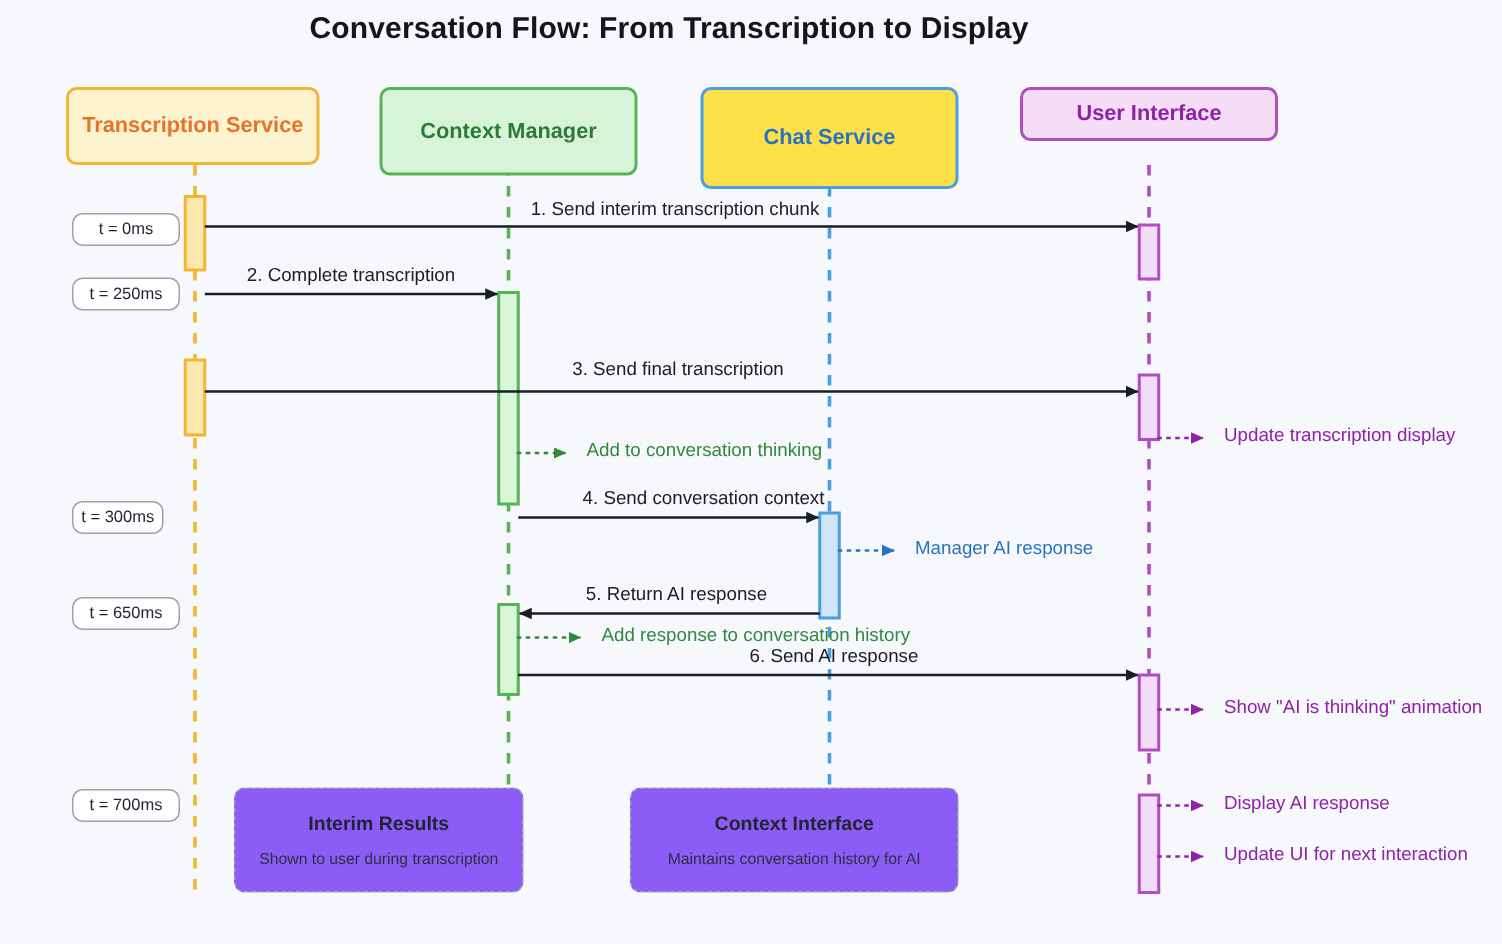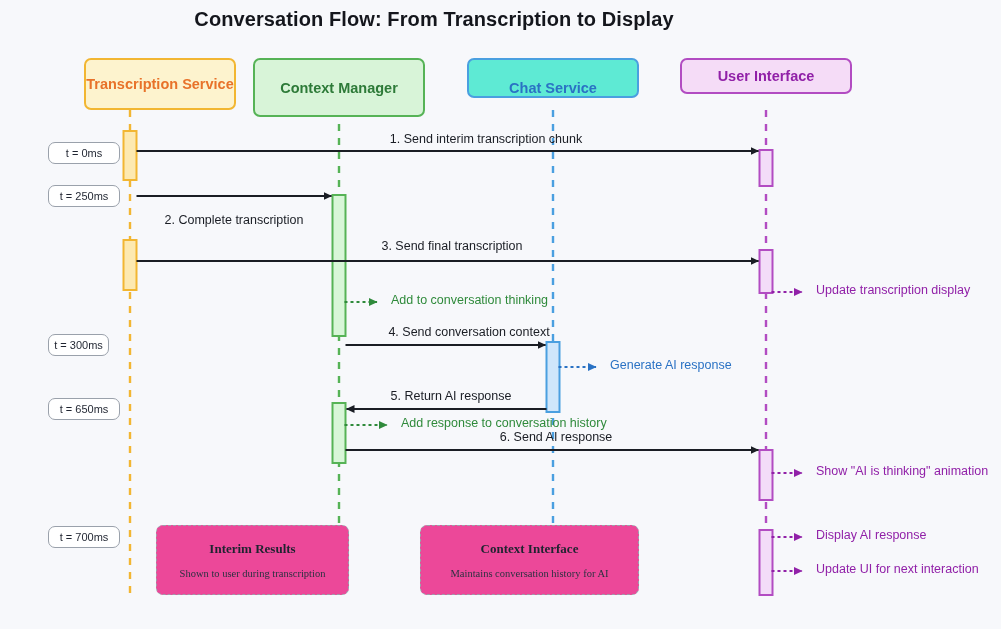--- a/index.html
+++ b/index.html
@@ -6,21 +6,21 @@
   body{
     width:1001px;height:629px;
     background:#f7f8fb;
     font-family:"Liberation Sans", sans-serif;
     overflow:hidden;
   }
   #stage{position:relative;width:1001px;height:629px;}
   #svg{position:absolute;left:0;top:0;width:1001px;height:629px;}
 
   .diagram-title{
-    position:absolute;left:0;top:8px;width:868px;text-align:center;
+    position:absolute;left:12px;top:8px;width:868px;text-align:center;
     font-size:20px;font-weight:bold;color:#14161c;letter-spacing:.1px;
   }
 
   
   .participant{
     position:absolute;box-sizing:border-box;
     border-radius:7px;border-width:2px;border-style:solid;
     display:flex;align-items:center;justify-content:center;
     font-size:14.5px;font-weight:bold;text-align:center;
   }
@@ -29,24 +29,23 @@
   .tstamp{
     position:absolute;box-sizing:border-box;
     background:#ffffff;border:1px solid #9aa1ab;border-radius:7px;
     height:22px;line-height:20px;text-align:center;
     font-size:11px;color:#1f2430;
   }
 
   
   .note{
     position:absolute;box-sizing:border-box;
-    background:#ec4899;border:1.6px dashed #9aa1ab;border-radius:7px;
+    background:#8b5cf6;border:1.6px dashed #9aa1ab;border-radius:7px;
     display:flex;flex-direction:column;align-items:center;justify-content:center;
     gap:11px;
-    font-family:Liberation Serif, serif;
   }
   .note-title{font-size:13px;font-weight:bold;color:#1f2430;}
   .note-sub{font-size:10.5px;color:#2b3140;}
 
   
   .msg-label{
     position:absolute;font-size:12.5px;color:#1a1d24;white-space:nowrap;
   }
   .msg-label.ctr{transform:translateX(-50%);}
   .note-label{
@@ -103,50 +102,50 @@
         <line x1="771.5" x2="802" y1="292" y2="292" stroke="#9121a8" stroke-width="1.8" stroke-dasharray="3 3" marker-end="url(#ah-purple)"></line>
         <line x1="558.5" x2="596" y1="367" y2="367" stroke="#2a72c4" stroke-width="1.8" stroke-dasharray="3 3" marker-end="url(#ah-blue)"></line>
         <line x1="344.5" x2="387" y1="425" y2="425" stroke="#2f8a3b" stroke-width="1.8" stroke-dasharray="3 3" marker-end="url(#ah-green)"></line>
         <line x1="771.5" x2="802" y1="473" y2="473" stroke="#9121a8" stroke-width="1.8" stroke-dasharray="3 3" marker-end="url(#ah-purple)"></line>
         <line x1="771.5" x2="802" y1="537" y2="537" stroke="#9121a8" stroke-width="1.8" stroke-dasharray="3 3" marker-end="url(#ah-purple)"></line>
         <line x1="771.5" x2="802" y1="571" y2="571" stroke="#9121a8" stroke-width="1.8" stroke-dasharray="3 3" marker-end="url(#ah-purple)"></line>
       </g>
   </svg>
 
   <div id="participants-layer">
-      <div class="participant" style="left: 44px; top: 58px; width: 152px; height: 52px; background: rgb(253, 243, 206); border-color: rgb(242, 182, 50); color: rgb(232, 114, 42); margin-left: 40px;">
+      <div class="participant" style="left: 44px; top: 58px; width: 169px; height: 52px; background: rgb(253, 243, 206); border-color: rgb(242, 182, 50); color: rgb(232, 114, 42);">
         <span>Transcription Service</span>
       </div>
       <div class="participant" style="left: 253px; top: 58px; width: 172px; height: 59px; background: rgb(216, 244, 216); border-color: rgb(86, 179, 86); color: rgb(45, 122, 56);">
         <span>Context Manager</span>
       </div>
-      <div class="participant" style="left: 467px; top: 58px; width: 172px; height: 40px; background: #5eead4; border-color: rgb(74, 159, 224); color: rgb(42, 114, 196); align-items: flex-end;">
+      <div class="participant" style="left: 467px; top: 58px; width: 172px; height: 68px; background: #fde047; border-color: rgb(74, 159, 224); color: rgb(42, 114, 196);">
         <span>Chat Service</span>
       </div>
       <div class="participant" style="left: 680px; top: 58px; width: 172px; height: 36px; background: rgb(245, 220, 247); border-color: rgb(178, 76, 194); color: rgb(145, 33, 168);">
         <span>User Interface</span>
       </div>
     </div>
   <div id="timestamps-layer">
       <div class="tstamp" style="left: 48px; top: 142px; width: 72px;">t = 0ms</div>
       <div class="tstamp" style="left: 48px; top: 185px; width: 72px;">t = 250ms</div>
       <div class="tstamp" style="left: 48px; top: 334px; width: 61px;">t = 300ms</div>
       <div class="tstamp" style="left: 48px; top: 398px; width: 72px;">t = 650ms</div>
       <div class="tstamp" style="left: 48px; top: 526px; width: 72px;">t = 700ms</div>
     </div>
   <div id="labels-layer">
-      <div class="msg-label ctr" style="left: 450px; top: 132px; color: rgb(26, 29, 36); margin-left: 36px;">1. Send interim transcription chunk</div>
-      <div class="msg-label ctr" style="left: 234px; top: 176px; color: rgb(26, 29, 36); margin-top: 37px;">2. Complete transcription</div>
+      <div class="msg-label ctr" style="left: 450px; top: 132px; color: rgb(26, 29, 36);">1. Send interim transcription chunk</div>
+      <div class="msg-label ctr" style="left: 234px; top: 176px; color: rgb(26, 29, 36);">2. Complete transcription</div>
       <div class="msg-label ctr" style="left: 452px; top: 239px; color: rgb(26, 29, 36);">3. Send final transcription</div>
       <div class="msg-label ctr" style="left: 446px; top: 325px; color: rgb(26, 29, 36); margin-left: 23px;">4. Send conversation context</div>
       <div class="msg-label ctr" style="left: 451px; top: 389px; color: rgb(26, 29, 36);">5. Return AI response</div>
       <div class="msg-label ctr" style="left: 556px; top: 430px; color: rgb(26, 29, 36);">6. Send AI response</div>
       <div class="note-label" style="left: 391px; top: 293px; color: rgb(47, 138, 59);">Add to conversation thinking</div>
       <div class="note-label" style="left: 816px; top: 283px; color: rgb(145, 33, 168);">Update transcription display</div>
-      <div class="note-label" style="left: 610px; top: 358px; color: rgb(42, 114, 196);">Generate AI response</div>
+      <div class="note-label" style="left: 610px; top: 358px; color: rgb(42, 114, 196);">Manager AI response</div>
       <div class="note-label" style="left: 401px; top: 416px; color: rgb(47, 138, 59);">Add response to conversation history</div>
       <div class="note-label" style="left: 816px; top: 464px; color: rgb(145, 33, 168);">Show "AI is thinking" animation</div>
       <div class="note-label" style="left: 816px; top: 528px; color: rgb(145, 33, 168);">Display AI response</div>
       <div class="note-label" style="left: 816px; top: 562px; color: rgb(145, 33, 168);">Update UI for next interaction</div>
     </div>
   <div id="notes-layer">
       <div class="note" style="left: 156px; top: 525px; width: 193px; height: 70px;">
         <div class="note-title">Interim Results</div>
         <div class="note-sub">Shown to user during transcription</div>
       </div>

